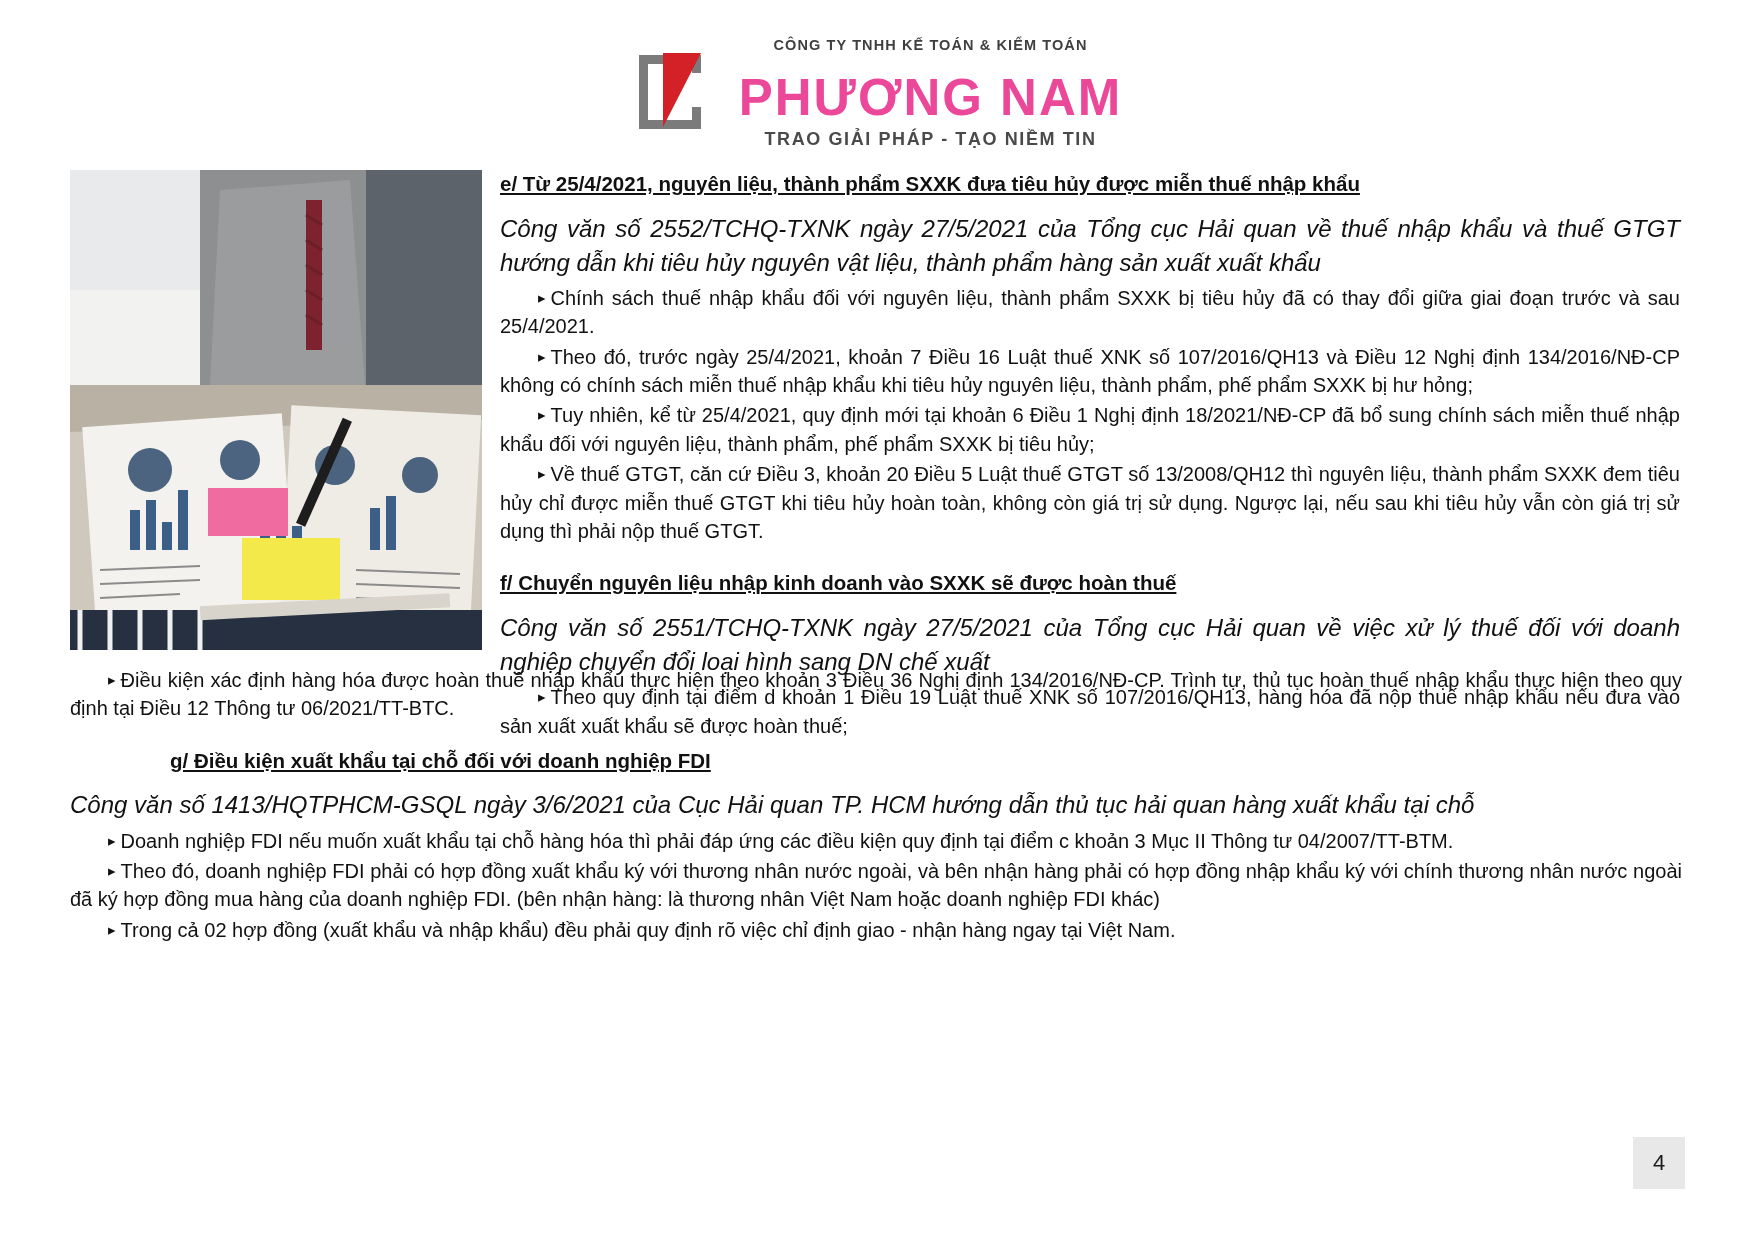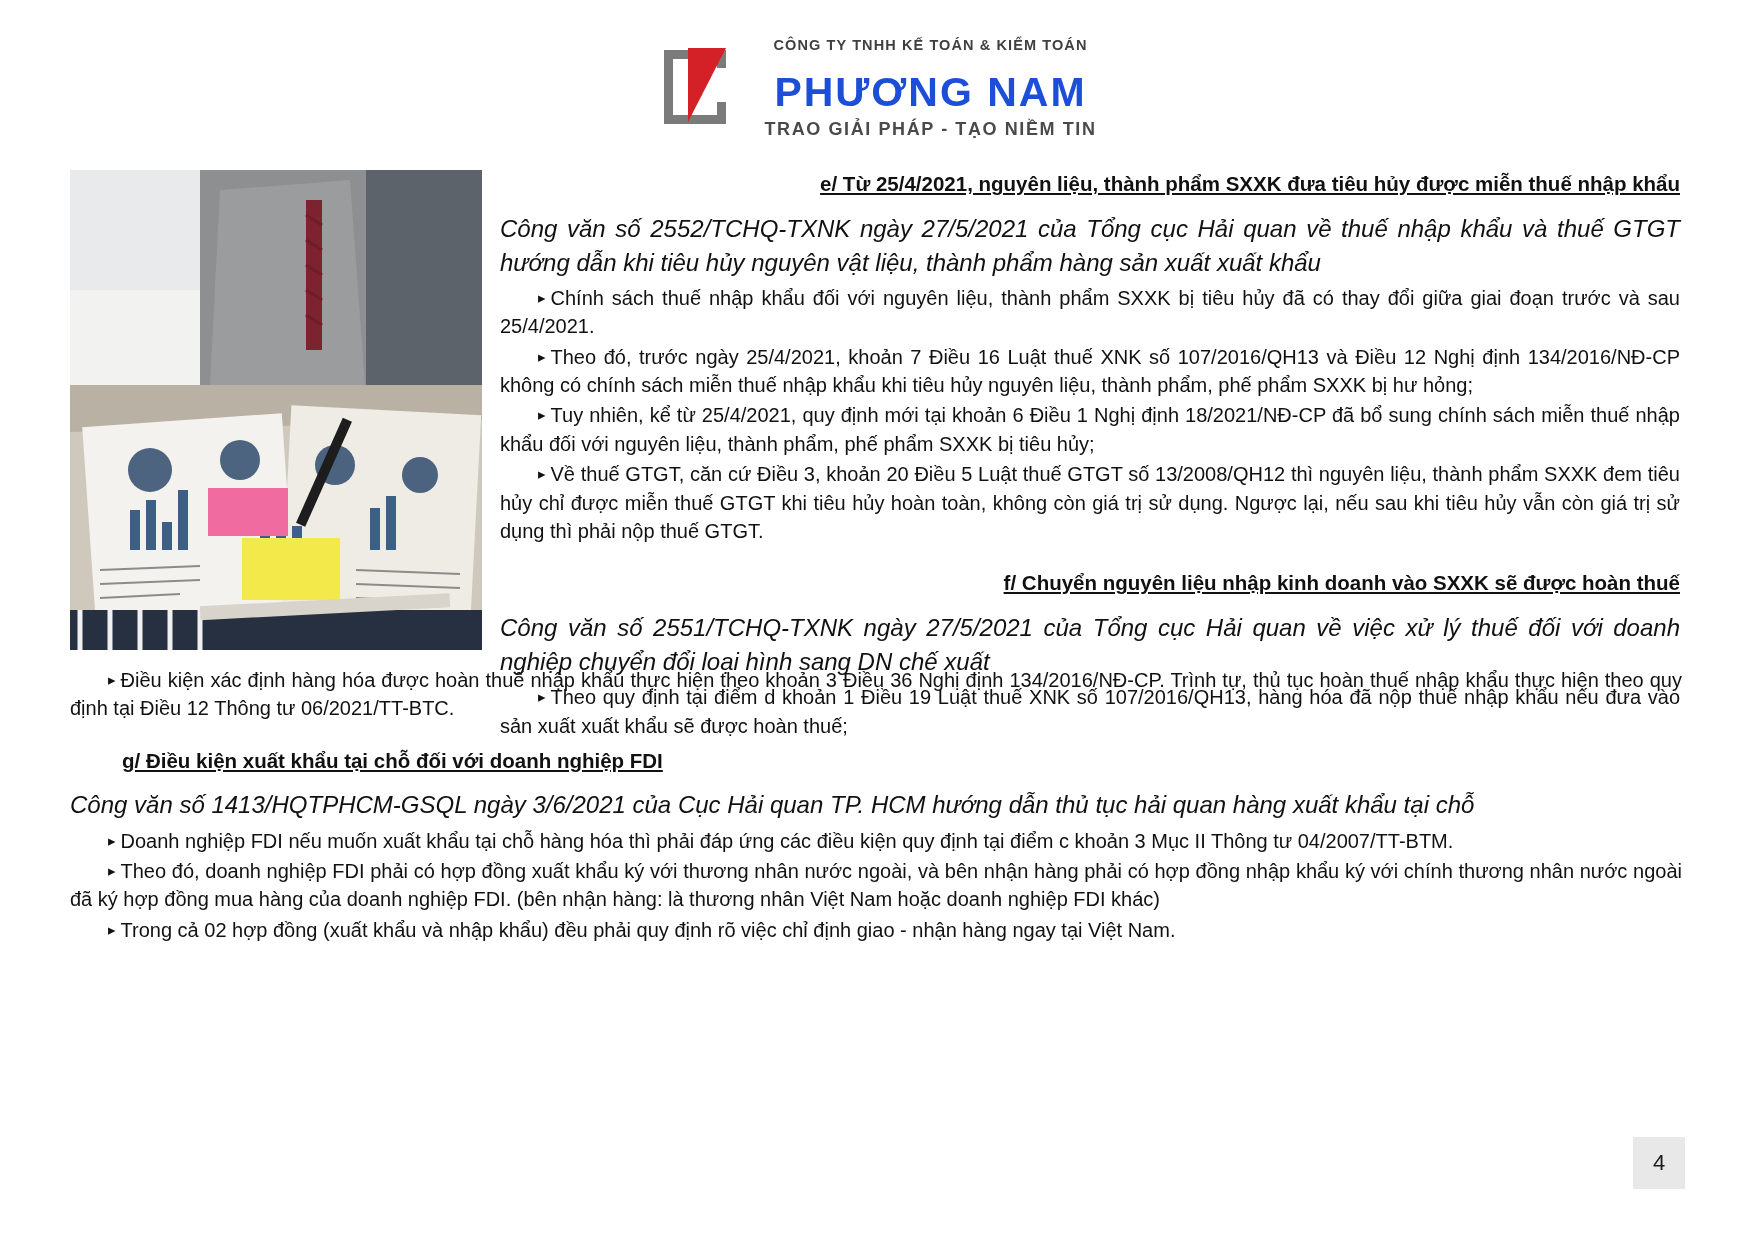--- a/index.html
+++ b/index.html
@@ -70,24 +70,24 @@
     line-height: 1;
   }
   .logo-top {
     font-size: 14.5px;
     letter-spacing: 1.1px;
     font-weight: bold;
     color: #3f3f3f;
     margin-bottom: 19px;
   }
   .logo-name {
-    font-size: 41px;
+    font-size: 51px;
     font-weight: bold;
     letter-spacing: 2px;
-    color: #1d4ed8;
+    color: #ec4899;
   }
   .logo-slogan {
     font-size: 18px;
     letter-spacing: 1.6px;
     color: #4a4a4a;
     margin-top: 7px;
     font-weight: bold;
   }
 
   
@@ -113,27 +113,27 @@
     position: absolute;
     left: 70px;
     top: 666px;
     width: 1612px;
   }
 
   h2.heading {
     font-size: 20.5px;
     font-weight: bold;
     text-decoration: underline;
-    text-align: right;
+    text-align: left;
     margin: 0 0 14px 0;
     line-height: 1.35;
   }
   h2.heading.left {
     text-align: left;
-    margin-left: 52px;
+    margin-left: 100px;
   }
   p.italic {
     font-style: italic;
     font-size: 24px;
     line-height: 1.42;
     margin: 0 0 4px 0;
     text-align: justify;
   }
   p.body {
     font-size: 20px;

